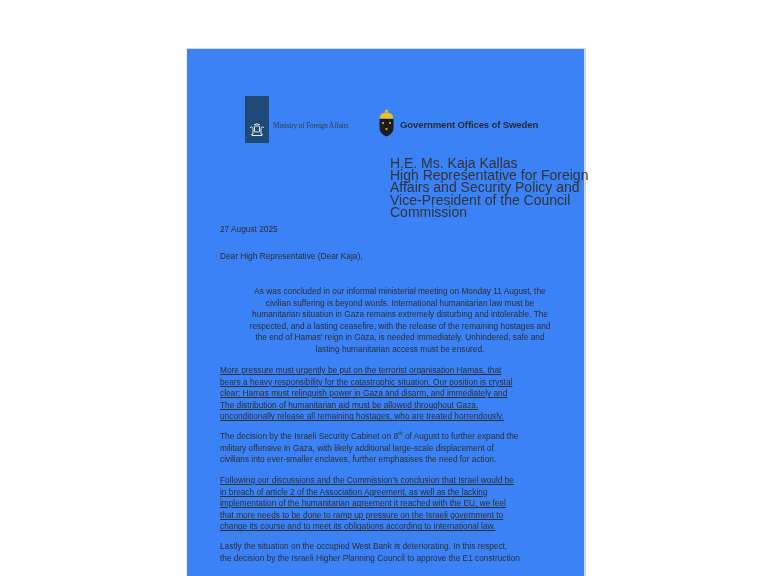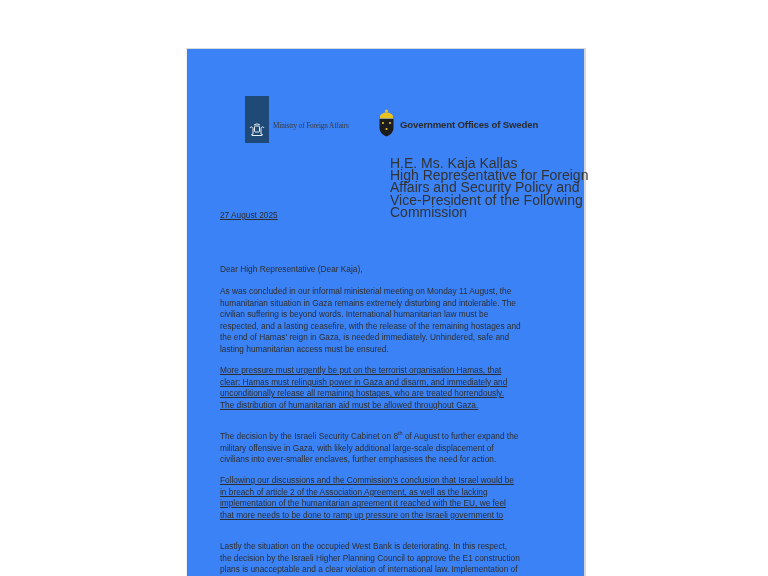--- a/index.html
+++ b/index.html
@@ -78,23 +78,23 @@
     .addressee div { white-space: nowrap; }
     .body-text {
       position: absolute;
       left: 33px;
       width: 360px;
       font-size: 8.3px;
       line-height: 11.6px;
       color: #2e2e2e;
     }
     .body-text .line { white-space: nowrap; }
-    .date { top: 161px; text-decoration: underline; }
-    .salutation { top: 215px; }
-    .p1 { top: 237px; }
+    .date { top: 175px; }
+    .salutation { top: 202px; }
+    .p1 { top: 237px; text-align: center; }
     .p2 { top: 316px; text-decoration: underline; }
     .p3 { top: 382px; }
     .p4 { top: 426px; text-decoration: underline; }
     .p5 { top: 492px; }
     sup { font-size: 5.5px; line-height: 0; vertical-align: super; }
   </style>
 </head>
 <body>
 
 <div class="page">
@@ -126,56 +126,57 @@
         <circle cx="8.5" cy="21" r="1.1"></circle>
       </g>
     </svg>
     <span class="se-text">Government Offices of Sweden</span>
   </div>
 
   <div class="addressee">
     <div>H.E. Ms. Kaja Kallas</div>
     <div>High Representative for Foreign</div>
     <div>Affairs and Security Policy and</div>
-    <div>Vice-President of the Following</div>
+    <div>Vice-President of the Council</div>
     <div>Commission</div>
   </div>
 
   <div class="body-text date">27 August 2025</div>
 
   <div class="body-text salutation">Dear High Representative (Dear Kaja),</div>
 
   <div class="body-text p1">
     <div class="line">As was concluded in our informal ministerial meeting on Monday 11 August, the</div>
+    <div class="line">civilian suffering is beyond words. International humanitarian law must be</div>
     <div class="line">humanitarian situation in Gaza remains extremely disturbing and intolerable. The</div>
-    <div class="line">civilian suffering is beyond words. International humanitarian law must be</div>
     <div class="line">respected, and a lasting ceasefire, with the release of the remaining hostages and</div>
     <div class="line">the end of Hamas' reign in Gaza, is needed immediately. Unhindered, safe and</div>
     <div class="line">lasting humanitarian access must be ensured.</div>
   </div>
 
   <div class="body-text p2">
     <div class="line">More pressure must urgently be put on the terrorist organisation Hamas, that</div>
+    <div class="line">bears a heavy responsibility for the catastrophic situation. Our position is crystal</div>
     <div class="line">clear: Hamas must relinquish power in Gaza and disarm,  and immediately and</div>
+    <div class="line">The distribution of humanitarian aid must be allowed throughout Gaza.</div>
     <div class="line">unconditionally release all remaining hostages, who are treated horrendously.</div>
-    <div class="line">The distribution of humanitarian aid must be allowed throughout Gaza.</div>
   </div>
 
   <div class="body-text p3">
     <div class="line"><span>The decision by the Israeli Security Cabinet on 8</span><sup>th</sup><span> of August to further expand the</span></div>
     <div class="line">military offensive in Gaza, with likely additional large-scale displacement of</div>
     <div class="line">civilians into ever-smaller enclaves, further emphasises the need for action.</div>
   </div>
 
   <div class="body-text p4">
     <div class="line">Following our discussions and the Commission's conclusion that Israel would be</div>
     <div class="line">in breach of article 2 of the Association Agreement, as well as the lacking</div>
     <div class="line">implementation of the humanitarian agreement it reached with the EU, we feel</div>
     <div class="line">that more needs to be done to ramp up pressure on the Israeli government to</div>
+    <div class="line">change its course and to meet its obligations according to international law.</div>
   </div>
 
   <div class="body-text p5">
     <div class="line">Lastly the situation on the occupied West Bank is deteriorating. In this respect,</div>
     <div class="line">the decision by the Israeli Higher Planning Council to approve the E1 construction</div>
-    <div class="line">plans is unacceptable and a clear violation of international law. Implementation of</div>
   </div>
 
 </div>
 
 </body></html>

